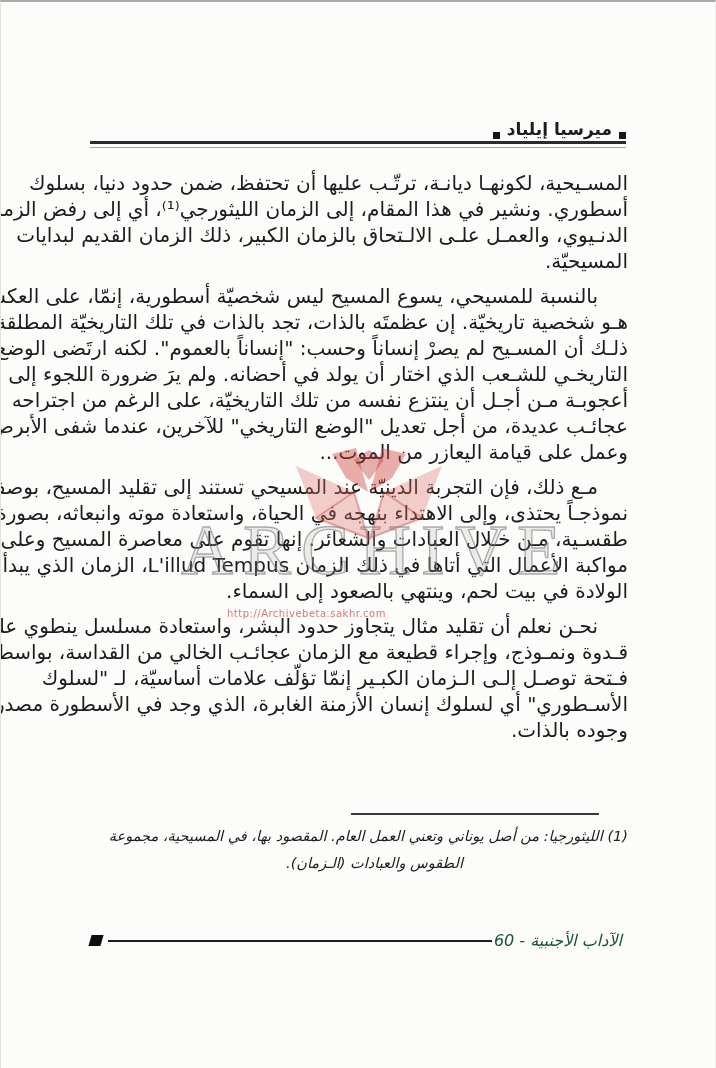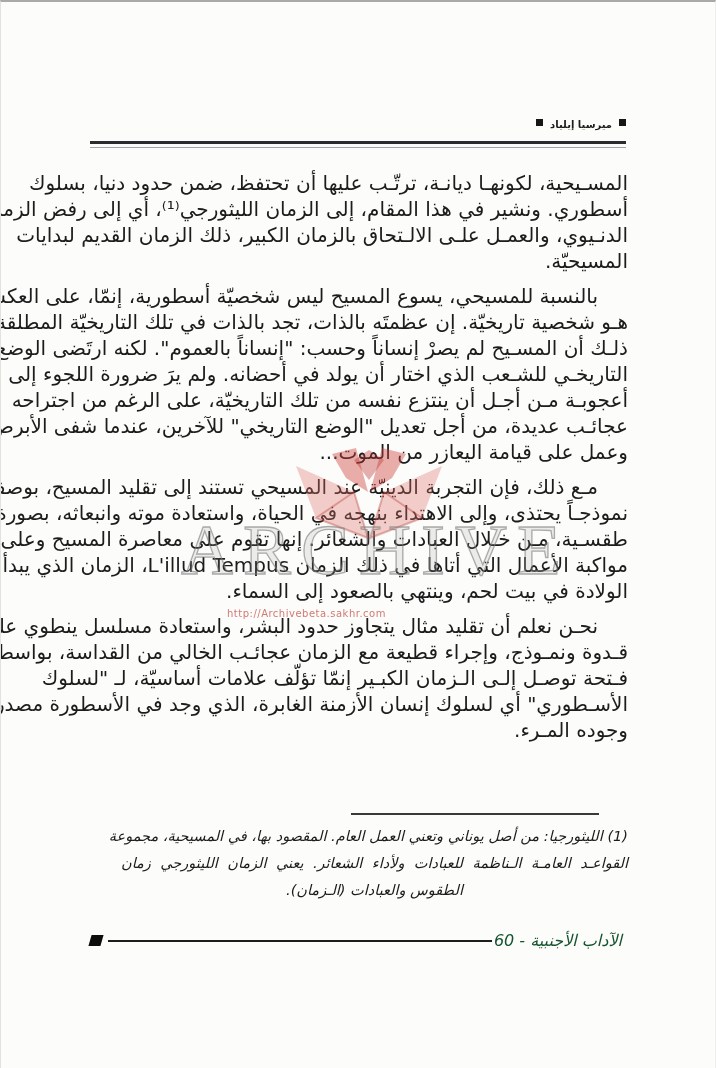--- a/index.html
+++ b/index.html
@@ -13,23 +13,23 @@
     border-right: 1px solid #eeeeec;
     box-sizing: border-box;
     overflow: hidden;
     font-family: "DejaVu Sans", sans-serif;
     color: #1c1c1c;
   }
   
   .running-head {
     position: absolute;
     top: 117px; right: 89px;
-    display: flex; align-items: flex-start; gap: 7px;
+    display: flex; align-items: flex-end; gap: 7px;
     direction: rtl;
-    font-size: 10px; font-weight: 700;
+    font-size: 17px; font-weight: 700;
   }
   .sq-small {
     width: 7px; height: 7px; background: #161616; display: inline-block;
   }
   .head-rule-1 {
     position: absolute; top: 139px; left: 89px; right: 89px;
     height: 3px; background: #2c2c2c;
   }
   .head-rule-2 {
     position: absolute; top: 145px; left: 89px; right: 89px;
@@ -138,42 +138,41 @@
         <div class="line">نموذجـاً يحتذى، وإلى الاهتداء بنهجه في الحياة، واستعادة موته وانبعاثه، بصورة</div>
         <div class="line">طقسـية، مـن خـلال العبادات والشعائر. إنها تقوم على معاصرة المسيح وعلى</div>
         <div class="line">مواكبة الأعمال التي أتاها في ذلك الزمان L'illud Tempus، الزمان الذي يبدأ مع</div>
         <div class="line last">الولادة في بيت لحم، وينتهي بالصعود إلى السماء.</div>
       </div>
       <div class="paragraph">
         <div class="line indent">نحـن نعلم أن تقليد مثال يتجاوز حدود البشر، واستعادة مسلسل ينطوي على</div>
         <div class="line">قـدوة ونمـوذج، وإجراء قطيعة مع الزمان عجائـب الخالي من القداسة، بواسطة</div>
         <div class="line">فـتحة توصـل إلـى الـزمان الكبـير إنمّا تؤلّف علامات أساسيّة، لـ "لسلوك</div>
         <div class="line">الأسـطوري" أي لسلوك إنسان الأزمنة الغابرة، الذي وجد في الأسطورة مصدر</div>
-        <div class="line last">وجوده المـرء.</div>
+        <div class="line last">وجوده بالذات.</div>
       </div>
     </div>
 
   <div class="watermark">
     <svg class="wm-logo" width="150" height="95" viewBox="0 0 150 95">
       <polygon points="2,20 60,46 74,92 22,72" fill="rgba(222,110,104,0.34)"></polygon>
       <polygon points="148,20 90,46 76,92 128,72" fill="rgba(222,110,104,0.34)"></polygon>
       <polygon points="38,8 62,2 74,46 52,32" fill="rgba(204,62,58,0.42)"></polygon>
       <polygon points="112,8 88,2 76,46 98,32" fill="rgba(204,62,58,0.42)"></polygon>
       <polygon points="60,14 75,34 90,14 75,4" fill="rgba(190,48,44,0.38)"></polygon>
       <polygon points="22,72 74,92 60,46" fill="none" stroke="rgba(180,50,46,0.35)" stroke-width="2"></polygon>
       <polygon points="128,72 76,92 90,46" fill="none" stroke="rgba(180,50,46,0.35)" stroke-width="2"></polygon>
     </svg>
     <div class="wm-title">ARCHIVE</div>
     <div class="wm-url">http://Archivebeta.sakhr.com</div>
   </div>
 
   <div class="footnote-rule"></div>
   <div class="footnote">
       <div class="fn-line">(1) الليثورجيا: من أصل يوناني وتعني العمل العام. المقصود بها، في المسيحية، مجموعة</div>
-      <div class="fn-line">القواعـد العامـة الـناظمة للعبادات ولأداء الشعائر. يعني الزمان الليثورجي زمان</div>
       <div class="fn-line center">الطقوس والعبادات (الـزمان).</div>
     </div>
 
   <div class="footer">
     <span class="sq-footer"></span>
     <span class="footer-line"></span>
     <span class="footer-label">60 - الآداب الأجنبية</span>
   </div>
 
 </div>

